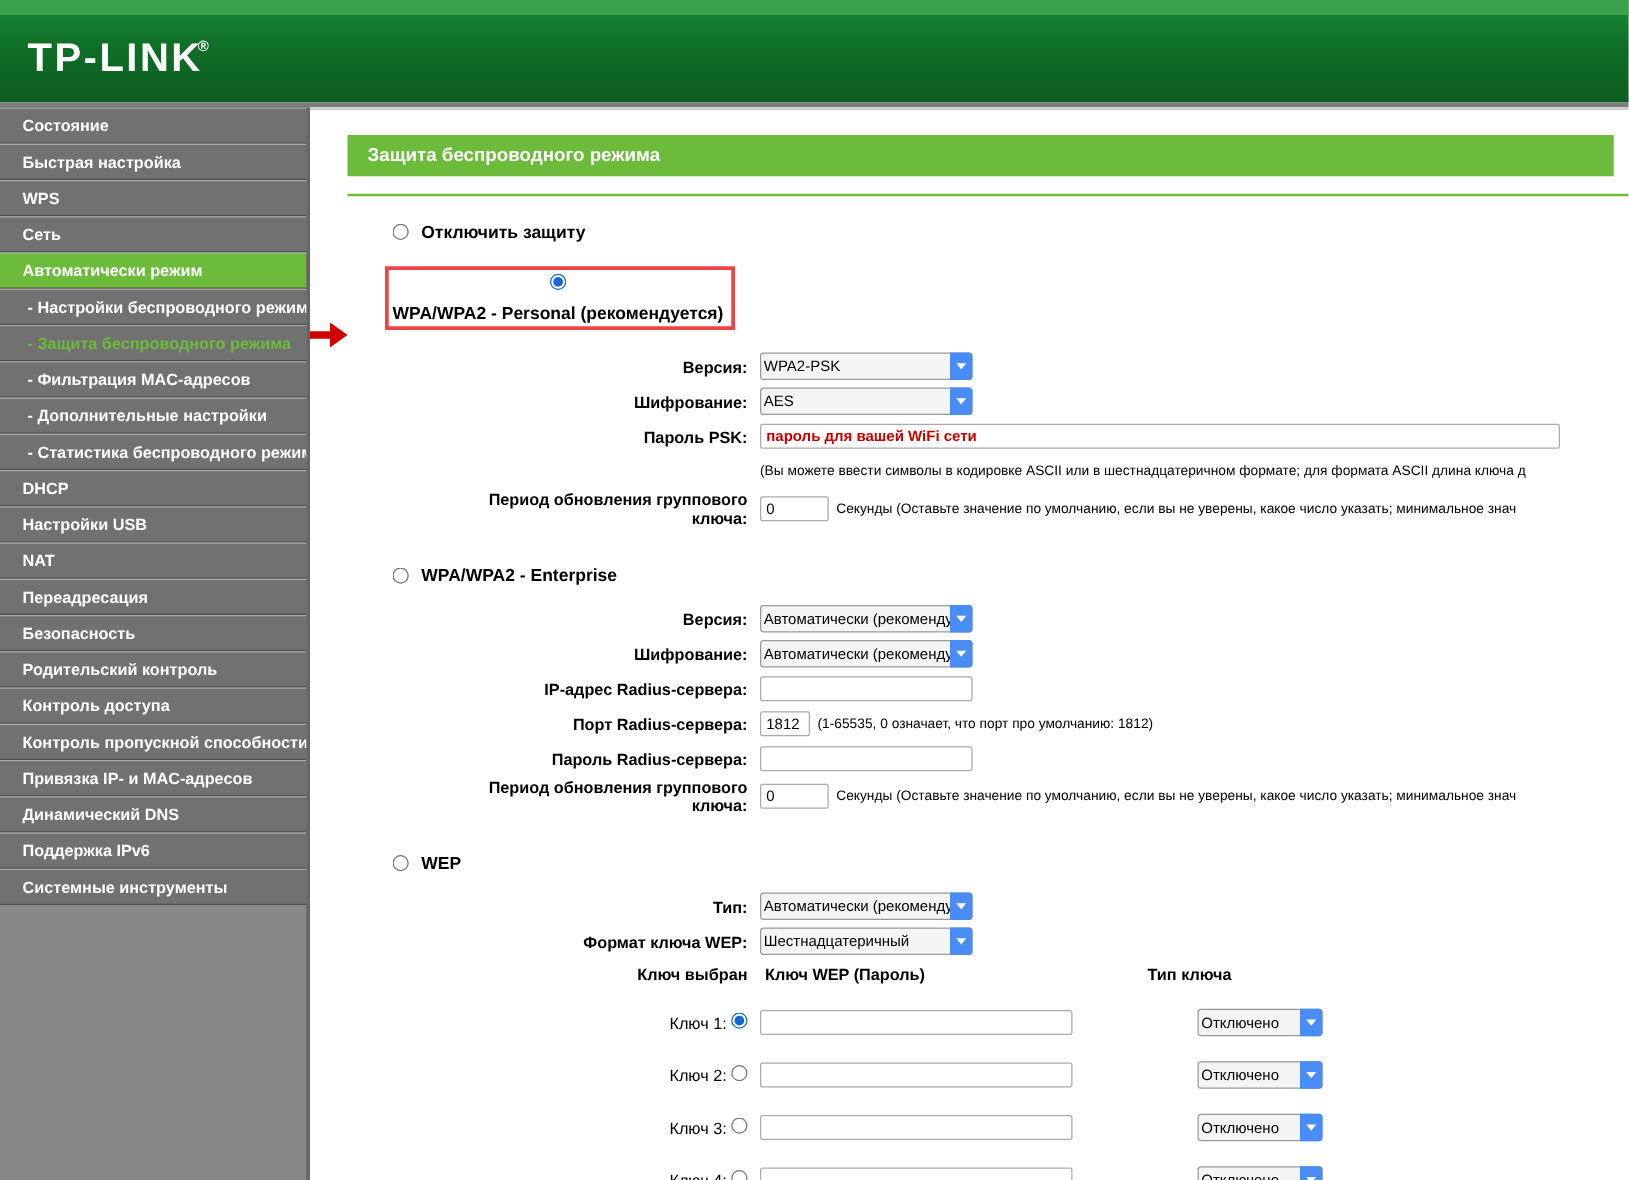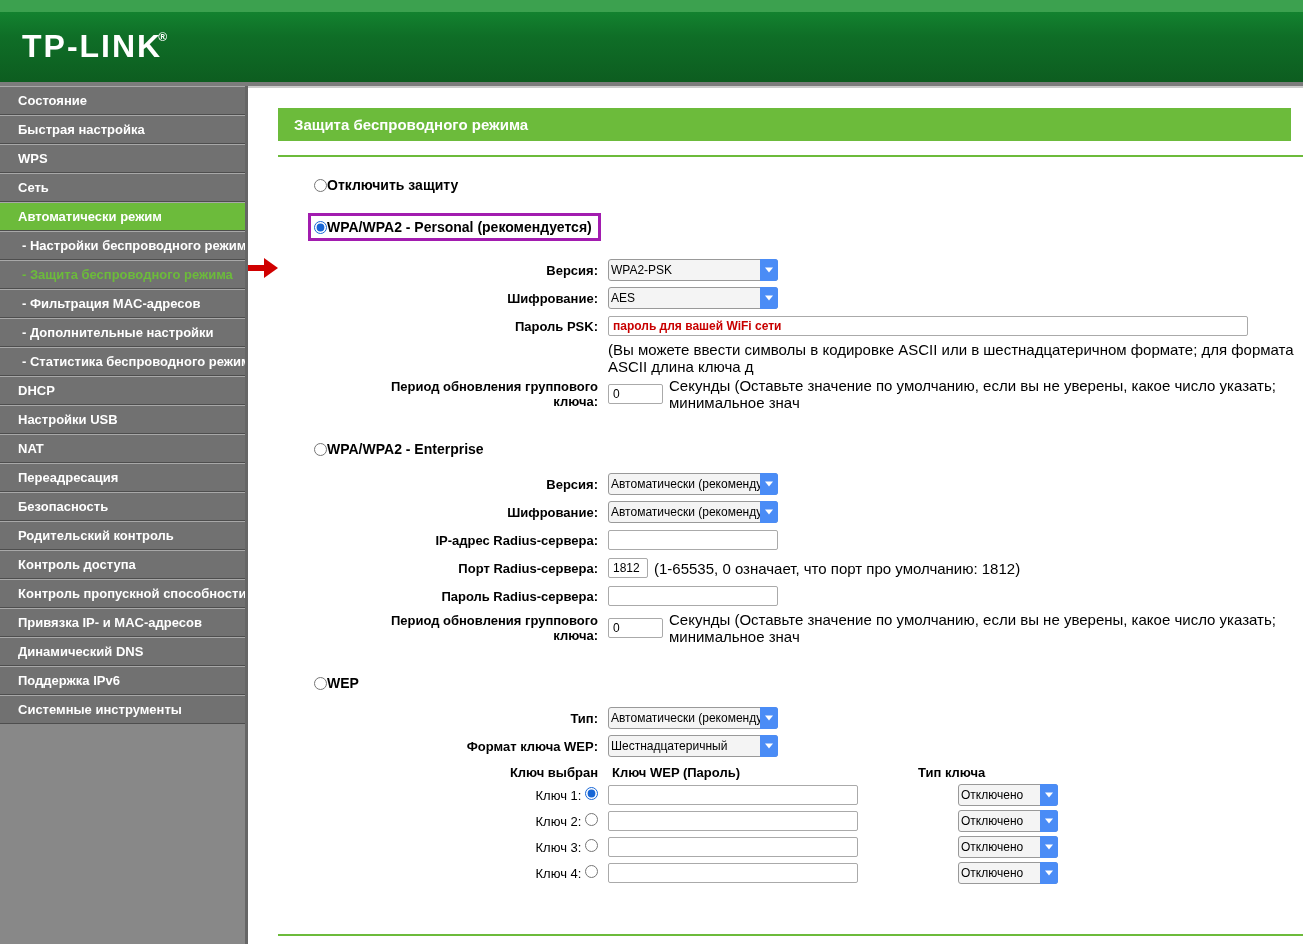--- a/index.html
+++ b/index.html
@@ -72,39 +72,39 @@
     background: #6cbb3b;
     color: #fff;
     font-weight: bold;
     font-size: 15px;
     padding: 8px 16px;
     margin: 20px 12px 14px 0;
   }
   .title-underline{height:2px;background:#6cbb3b;margin:0 0 20px 0;}
   
   .radio-row{
-    display:flex;align-items:center;margin:6px 0 14px 36px;font-weight:bold;font-size:14px;
+    display:flex;align-items:center;gap:10px;margin:6px 0 14px 36px;font-weight:bold;font-size:14px;
   }
   .radio-row.highlight{
-    border:3px solid #a21caf;padding:3px 6px 3px 3px;margin-left:30px;display:inline-flex;
+    border:3px solid #ef4444;padding:3px 6px 3px 3px;margin-left:30px;display:inline-flex;flex-direction:column;
   }
   input[type=radio]{margin:0;accent-color:#1766d6;}
   .form-grid{
     margin-left:70px;
   }
   .form-row{
     display:flex;align-items:center;min-height:26px;margin:2px 0;
   }
   .form-label{
     width:260px;text-align:right;font-weight:bold;font-size:13px;padding-right:10px;
   }
   .form-value{
     flex:1;display:flex;align-items:center;gap:6px;font-size:13px;
   }
-  .hint{font-size:15px;color:#000;}
+  .hint{font-size:11px;color:#000;}
   .password-red{color:#c80000;font-weight:bold;}
   select.faux{
     width:170px;height:22px;font-size:12px;border:1px solid #999;border-radius:3px;
     background:#f4f4f4;padding:1px 2px;
     -webkit-appearance:none;appearance:none;position:relative;
   }
   .select-wrap{position:relative;display:inline-block;}
   .select-wrap::after{
     content:"";position:absolute;right:0;top:0;width:18px;height:100%;
     background:#4a8cf6;border-radius:0 3px 3px 0;pointer-events:none;
@@ -119,21 +119,21 @@
   }
   .small-input{width:55px;}
   .long-input{width:640px;}
   .med-input{width:170px;}
   .wep-input{width:250px;}
   
   .wep-header{display:flex;margin-left:70px;font-weight:bold;font-size:13px;margin-top:6px;}
   .wep-header .c1{width:260px;text-align:right;padding-right:10px;}
   .wep-header .c2{width:310px;padding-left:4px;}
   .wep-header .c3{width:110px;}
-  .wep-row{display:flex;align-items:center;margin-left:70px;margin-top:4px;}
+  .wep-row{display:flex;align-items:center;margin-left:70px;margin-top:20px;}
   .wep-row .c1{width:260px;text-align:right;padding-right:10px;font-size:13px;}
   .wep-row .c2{width:310px;}
   .wep-row .c3{width:110px;padding-left:40px;}
   
   .save-area{
     text-align:center;margin-top:50px;border-top:2px solid #6cbb3b;padding-top:28px;
   }
   
   .arrow-annot{
     position:absolute;left:-30px;top:170px;width:60px;height:20px;

